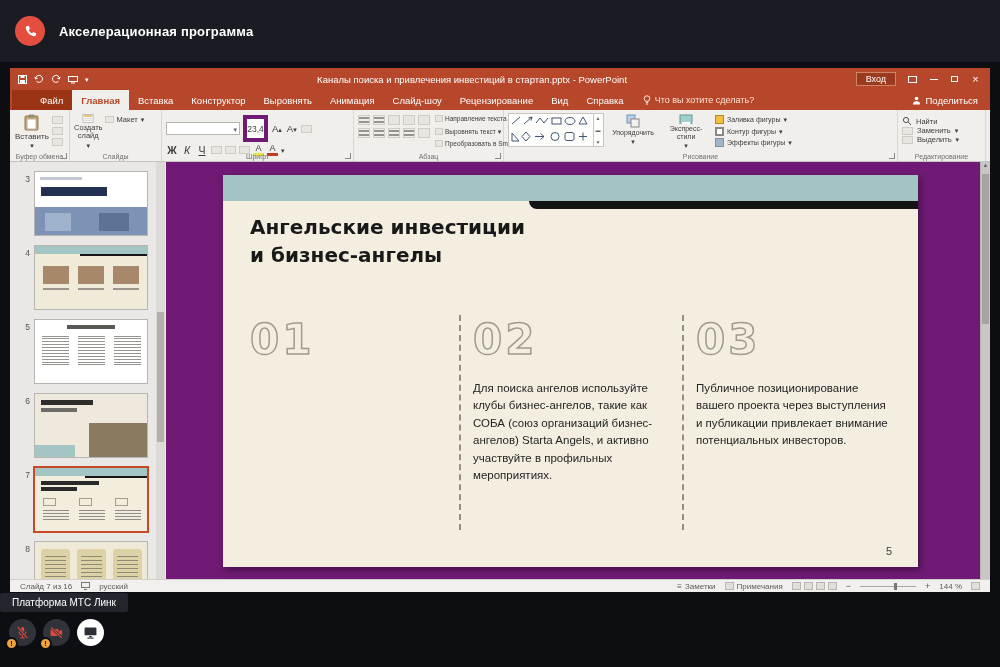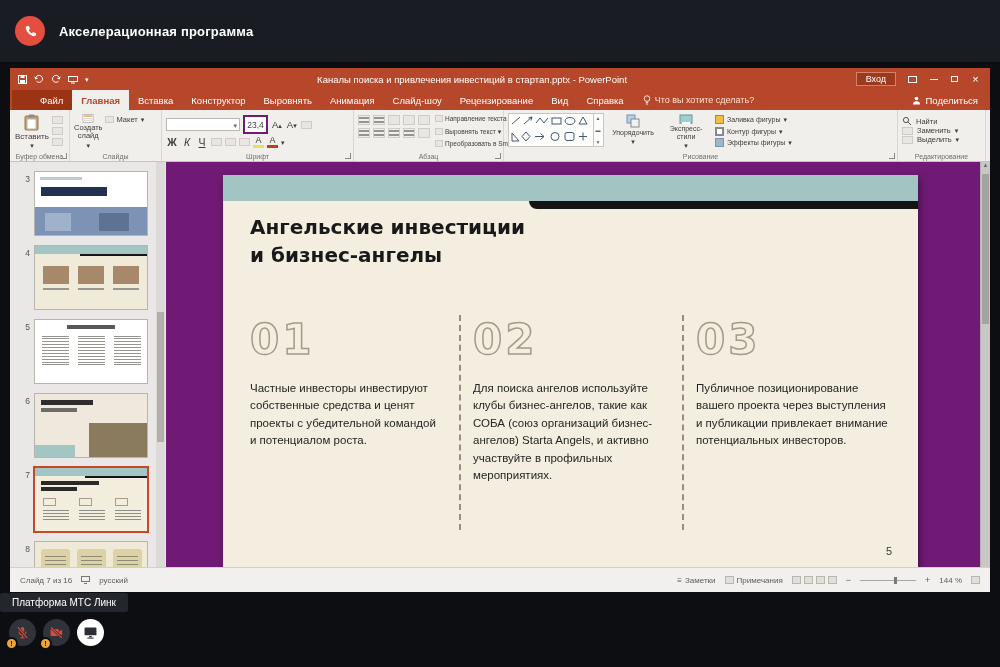--- a/index.html
+++ b/index.html
@@ -51,21 +51,21 @@
   .newslide { width:33px; display:flex; flex-direction:column; align-items:center; text-align:center; font-size:7.5px; line-height:1.15; gap:1px; padding-top:1px; }
   .slides-col { display:flex; flex-direction:column; justify-content:space-between; padding:2px 0 2px 2px; font-size:7.5px;gap:40px; }
   .scmd { display:flex; align-items:center; gap:3px; white-space:nowrap; }
   .scmd .mi { width:9px; height:7px; }
 
   .g-font { width:192px; }
   .font-body { display:flex; flex-direction:column; width:100%; }
   .frow { display:flex; align-items:center; gap:3px; margin-top:2px; }
   .fname { width:74px; height:13px; background:#fff; border:1px solid #b9b6b2; position:relative; }
   .fname .caret { position:absolute; right:2px; top:3px; color:#666; }
-  .fsize { width:25px; height:19px; background:#fff; border:2px solid #701a75; font-size:8.5px; display:flex; align-items:center; justify-content:center; }
+  .fsize { width:25px; height:27px; background:#fff; border:4px solid #701a75; font-size:8.5px; display:flex; align-items:center; justify-content:center; }
   .fbtn { font-size:9.5px; padding:0 1px; white-space:nowrap; }
   .fmt { width:12px; text-align:center; font-size:10.5px; }
   .color-chip { display:inline-block; width:11px; text-align:center; font-size:9px; line-height:9px; border-bottom:3px solid #c43b22; }
   .hl-chip { display:inline-block; width:11px; text-align:center; font-size:9px; line-height:9px; border-bottom:3px solid #e7e34a; }
 
   .g-para { width:150px; }
   .para-grid { display:grid; grid-template-columns:repeat(5,13px); grid-auto-rows:11px; gap:2px; align-content:start; padding-top:2px; }
   .para-grid .chip { width:12px; height:10px; }
   .para-cmds { display:flex; flex-direction:column; justify-content:space-between; padding:2px 0 2px 4px; font-size:6.5px; }
   .pcmd { display:flex; align-items:center; gap:2px; white-space:nowrap; }
@@ -139,21 +139,21 @@
   .col { width:197px; }
   .vsep { border-left:2px dashed #968e80; height:215px; margin:0 12px; }
   .num { font-size:42px; font-weight:bold; letter-spacing:3px; color:#a89e8d; font-family:"DejaVu Sans","Liberation Sans",sans-serif; }
   @supports (-webkit-text-stroke: 1px #000) {
     .num { color:transparent; -webkit-text-stroke:1.5px #a49a89; }
   }
   .col-text { margin-top:16px; font-size:11.5px; line-height:1.52; color:#242424; padding-right:4px; }
   .pagenum { position:absolute; right:26px; bottom:10px; font-size:11px; color:#3a3a3a; }
 
   
-  .sbar { position:absolute; left:0; bottom:0; width:980px; height:13px; background:#f2f0ee; border-top:1px solid #d2d0cd; display:flex; align-items:center; font-size:8px; color:#5d5b58; padding:12px 10px; gap:9px; }
+  .sbar { position:absolute; left:0; bottom:0; width:980px; height:13px; background:#f2f0ee; border-top:1px solid #d2d0cd; display:flex; align-items:center; font-size:8px; color:#5d5b58; padding:0 10px; gap:9px; }
   .sb-right { margin-left:auto; display:flex; align-items:center; gap:9px; }
   .sb-item { display:flex; align-items:center; gap:3px; white-space:nowrap; }
   .vchip { width:9px; height:8px; background:#e2dfdb; border:1px solid #b9b6b2; }
   .ztrack { width:56px; height:1px; background:#a9a7a4; position:relative; }
   .zknob { position:absolute; left:60%; top:-3px; width:3px; height:7px; background:#7a7876; }
   .zbtn { font-size:9px; color:#5d5b58; }
 
   
   .tooltip { position:absolute; left:0; top:593px; height:19px; background:#23262c; color:#fff; font-size:10px; display:flex; align-items:center; padding:0 12px; border-radius:2px; white-space:nowrap; }
   .controls { position:absolute; left:9px; top:619px; display:flex; gap:7px; }
@@ -533,21 +533,20 @@
       <div class="slide">
         <div class="band"></div>
         <div class="swoosh"></div>
         <div class="slide-title">
           <div>Ангельские инвестиции</div>
           <div>и бизнес-ангелы</div>
         </div>
         <div class="cols">
           <div class="col">
             <div class="num">01</div>
-            <div class="col-text">Частные инвесторы инвестируют собственные средства и ценят проекты с убедительной командой и потенциалом роста.</div>
           </div>
           <div class="vsep"></div>
           <div class="col">
             <div class="num">02</div>
             <div class="col-text">Для поиска ангелов используйте клубы бизнес-ангелов, такие как СОБА (союз организаций бизнес-ангелов) Starta Angels, и активно участвуйте в профильных мероприятиях.</div>
           </div>
           <div class="vsep"></div>
           <div class="col">
             <div class="num">03</div>
             <div class="col-text">Публичное позиционирование вашего проекта через выступления и публикации привлекает внимание потенциальных инвесторов.</div>

